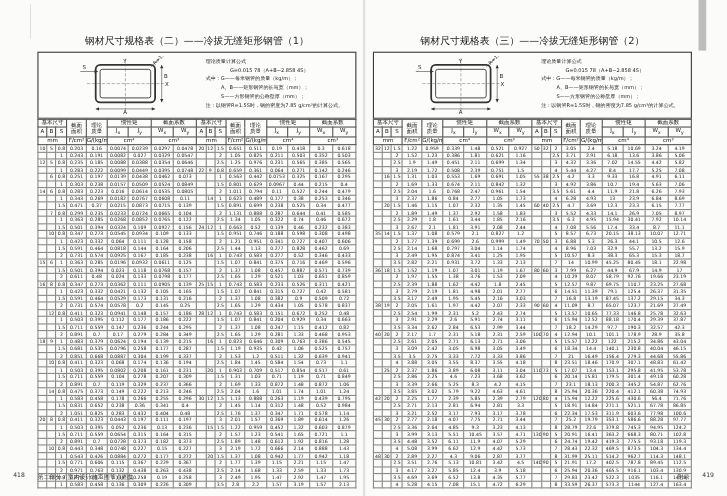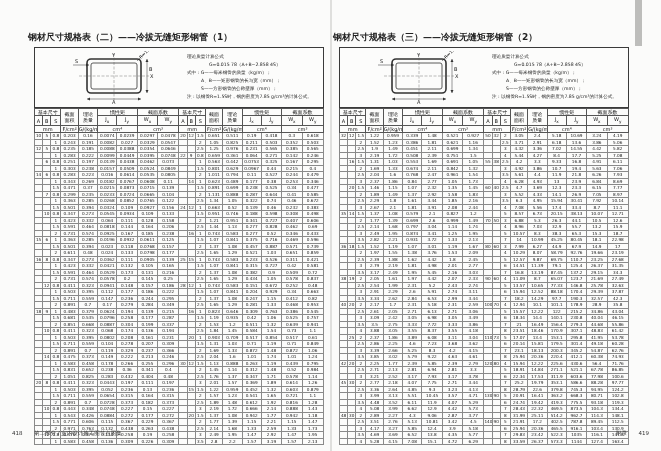--- a/index.html
+++ b/index.html
@@ -11,22 +11,22 @@
   }
   .gutter{position:absolute;left:330px;top:0;width:2px;height:451px;background:linear-gradient(to right,#e8e8e6,#d6d6d4,#e8e8e6);}
   .edge-right{position:absolute;left:634px;top:0;width:8px;height:46px;background:#bdbdbb;}
   .corner-tab{position:absolute;top:4px;width:27px;height:31px;background:#4e4e4e;color:#f2f2f2;
     display:flex;align-items:center;justify-content:center;font-size:11px;letter-spacing:1px;}
   .tab-left{left:28px;}
   .tab-right{left:606px;}
   .page{position:absolute;top:0;width:302px;height:451px;background:#fbfbfa;}
   .page-left{left:28px;}
   .page-right{left:333px;}
-  .page-title{position:absolute;top:31px;left:0;width:100%;
-    font-size:9px;font-weight:bold;color:#222;}
+  .page-title{position:absolute;top:31px;left:0;width:100%;text-align:center;
+    font-size:9px;font-weight:normal;color:#222;}
   .info-box{position:absolute;top:47px;left:6px;width:288px;height:59px;
     border:1px solid #3a3a3a;background:#fcfcfb;}
   .diagram{position:absolute;left:18px;top:3px;}
   .formula{position:absolute;left:152px;top:5px;width:133px;font-size:4.6px;line-height:8px;color:#222;}
   .formula .f-line{white-space:nowrap;}
   .formula .f-line.indent1{padding-left:22px;}
   .formula .f-line.indent2{padding-left:14px;}
   .spec-table{position:absolute;top:108px;left:6px;width:290px;height:306px;
     border-collapse:collapse;table-layout:fixed;background:#fcfcfb;}
   .spec-table th,.spec-table td{

